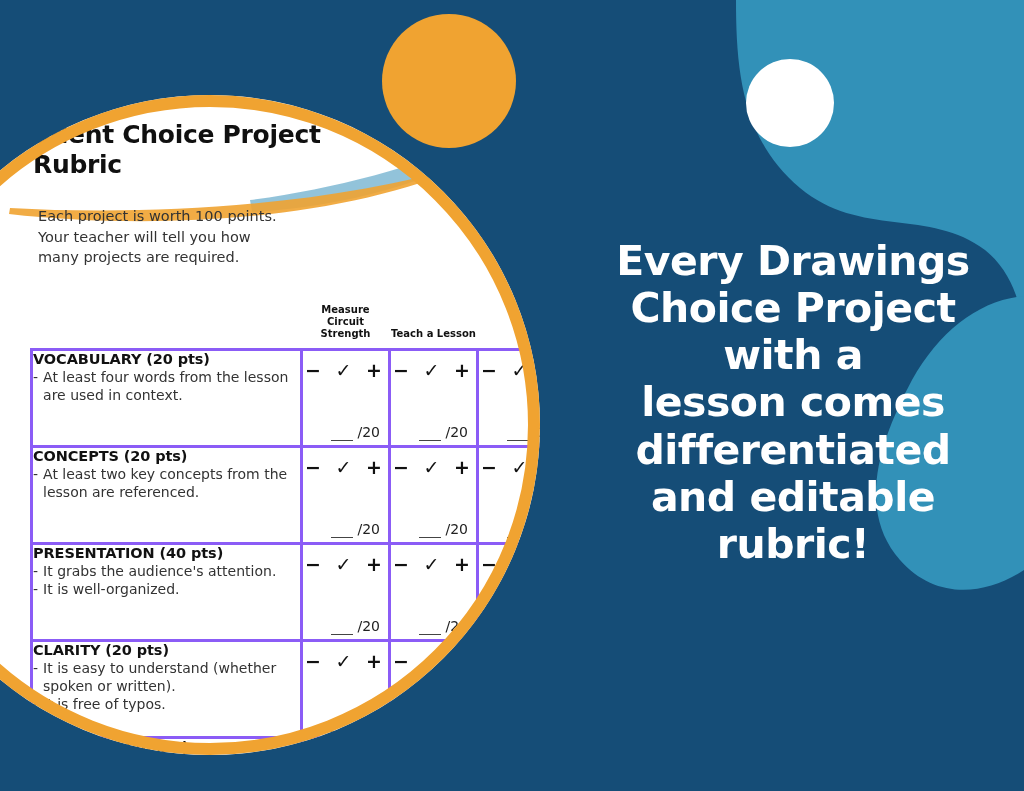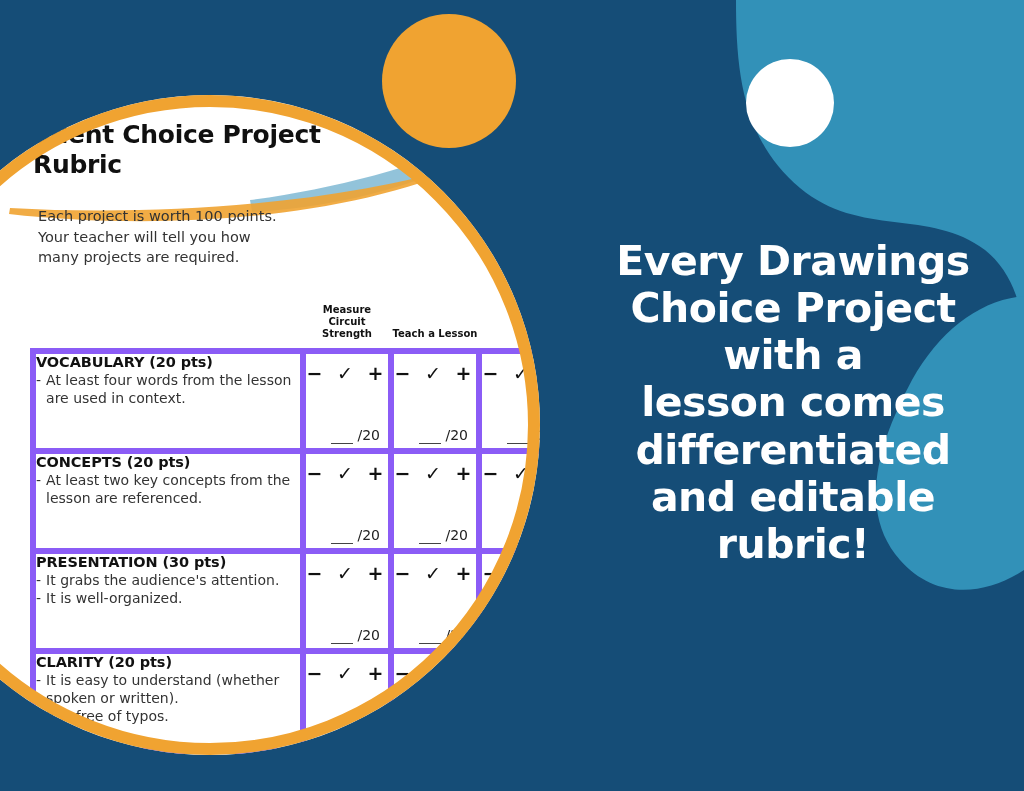--- a/index.html
+++ b/index.html
@@ -58,21 +58,21 @@
   table.rubric th.hdr{
     border:none;background:transparent;
     font-family:"DejaVu Sans", sans-serif;
     font-weight:bold;font-size:10px;line-height:1.2;
     color:#111;text-align:center;vertical-align:bottom;
     padding:0 0 8px 0;height:62px;
   }
   table.rubric th.hdr-blank{border:none;background:transparent;}
 
   table.rubric td{
-    border:6px solid #8b5cf6;
+    border:3px solid #8b5cf6;
     vertical-align:top;
     padding:0;
     height:94px;
   }
   td.crit{padding:7px 8px 6px 9px;}
   .crit-title{
     font-family:"DejaVu Sans", sans-serif;
     font-weight:bold;font-size:14.5px;color:#111;
     margin:0 0 1px 0;letter-spacing:-0.1px;
   }
@@ -220,21 +220,21 @@
                   <div class="marks">− ✓ +</div>
                   <div class="blank"><u>&nbsp;</u><span>/20</span></div>
                 </td>
                 <td class="score">
                   <div class="marks">− ✓ +</div>
                   <div class="blank"><u>&nbsp;</u><span>/20</span></div>
                 </td>
               </tr>
               <tr>
                 <td class="crit">
-                  <div class="crit-title">PRESENTATION (30 pts)</div>
+                  <div class="crit-title">PRESENTATION (40 pts)</div>
                   <div class="crit-line">
                     <span class="crit-dash">-</span>
                     <span class="crit-text">It grabs the audience's attention.</span>
                   </div>
                   <div class="crit-line">
                     <span class="crit-dash">-</span>
                     <span class="crit-text">It is well-organized.</span>
                   </div>
                 </td>
                 <td class="score">

